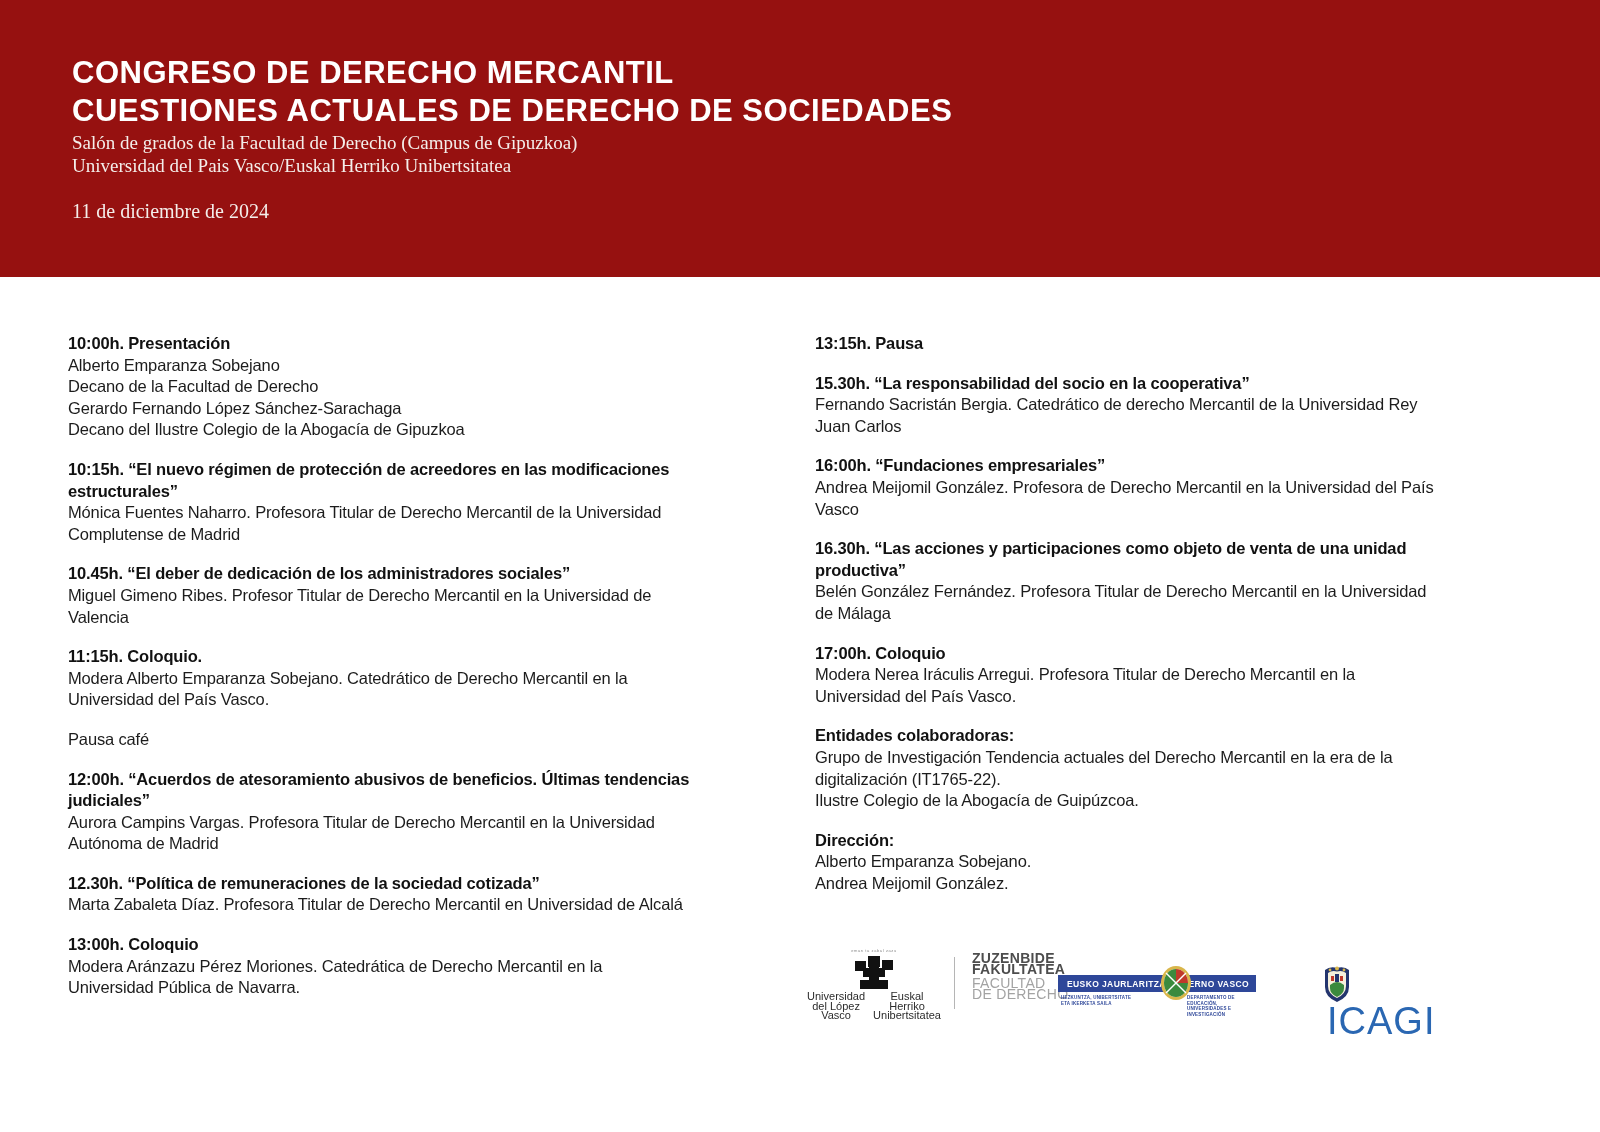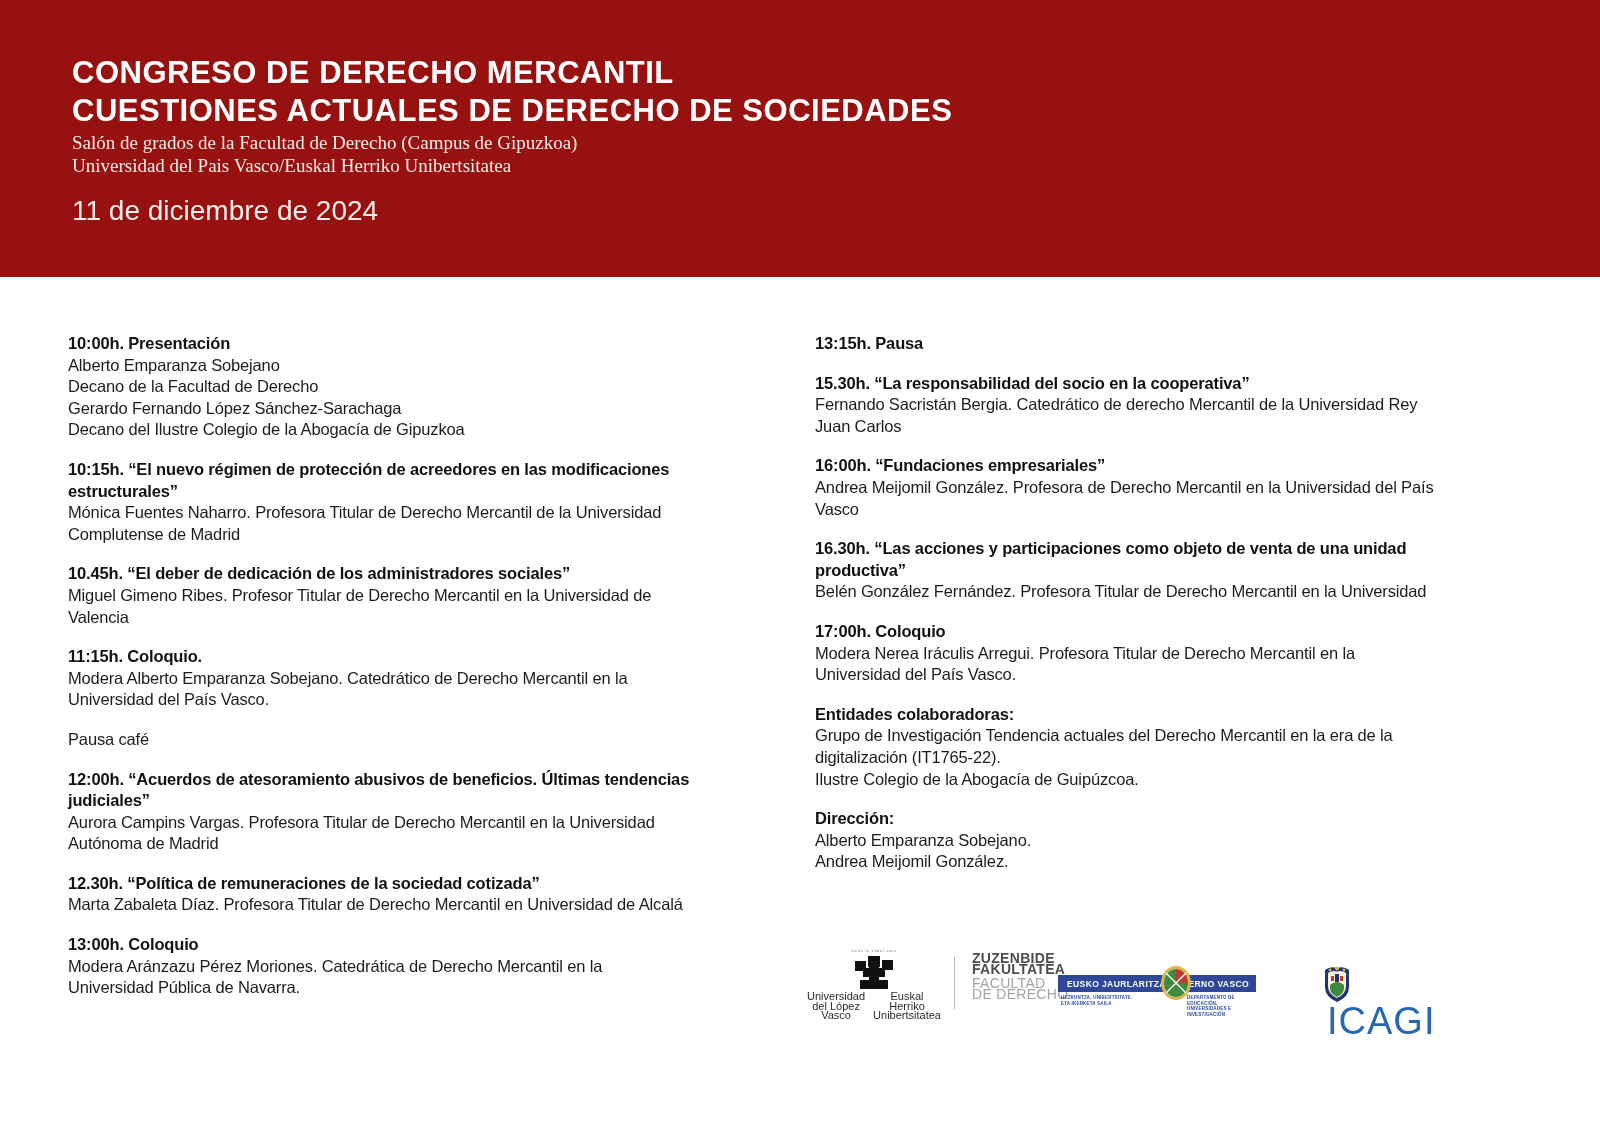--- a/index.html
+++ b/index.html
@@ -5,21 +5,21 @@
   html,body{margin:0;padding:0;background:#fff;}
   .page{position:relative;width:1600px;height:1132px;background:#ffffff;overflow:hidden;
         font-family:"Liberation Sans",sans-serif;color:#1c1c1c;}
   
   .band{position:absolute;left:0;top:0;width:1600px;height:277px;background:#961110;}
   .title{position:absolute;left:72px;top:54px;color:#ffffff;font-weight:700;
          font-size:31px;line-height:38px;letter-spacing:.5px;white-space:nowrap;}
   .venue{position:absolute;left:72px;top:132px;color:#f4eeea;
          font-family:"Liberation Serif",serif;font-size:19px;line-height:22.5px;white-space:nowrap;}
   .date{position:absolute;left:72px;top:196px;color:#f4eeea;
-        font-family:Liberation Sans, sans-serif;font-size:28px;line-height:30px;white-space:nowrap;}
+        font-family:Liberation Serif, serif;font-size:20px;line-height:30px;white-space:nowrap;}
   
   .pcol{position:absolute;top:317px;margin-top:16px;}
   .pcol.left{left:68px;width:712px;}
   .pcol.right{left:815px;width:730px;}
   .pblock{margin:0 0 18px 0;}
   .pline{font-size:16.5px;line-height:21.6px;letter-spacing:-.15px;white-space:nowrap;color:#1c1c1c;}
   .pline.bold{font-weight:700;color:#111;}
   
   .footer{position:absolute;left:0;top:935px;width:1600px;height:97px;}
   .logo-upv{position:absolute;left:826px;top:13px;width:96px;text-align:center;}
@@ -117,20 +117,21 @@
       </div>
       <div class="pblock">
         <div class="pline bold">16:00h. “Fundaciones empresariales”</div>
         <div class="pline">Andrea Meijomil González. Profesora de Derecho Mercantil en la Universidad del País</div>
         <div class="pline">Vasco</div>
       </div>
       <div class="pblock">
         <div class="pline bold">16.30h. “Las acciones y participaciones como objeto de venta de una unidad</div>
         <div class="pline bold">productiva”</div>
         <div class="pline">Belén González Fernández. Profesora Titular de Derecho Mercantil en la Universidad</div>
+        <div class="pline">de Málaga</div>
       </div>
       <div class="pblock">
         <div class="pline bold">17:00h. Coloquio</div>
         <div class="pline">Modera Nerea Iráculis Arregui. Profesora Titular de Derecho Mercantil en la</div>
         <div class="pline">Universidad del País Vasco.</div>
       </div>
       <div class="pblock">
         <div class="pline bold">Entidades colaboradoras:</div>
         <div class="pline">Grupo de Investigación Tendencia actuales del Derecho Mercantil en la era de la</div>
         <div class="pline">digitalización (IT1765-22).</div>

